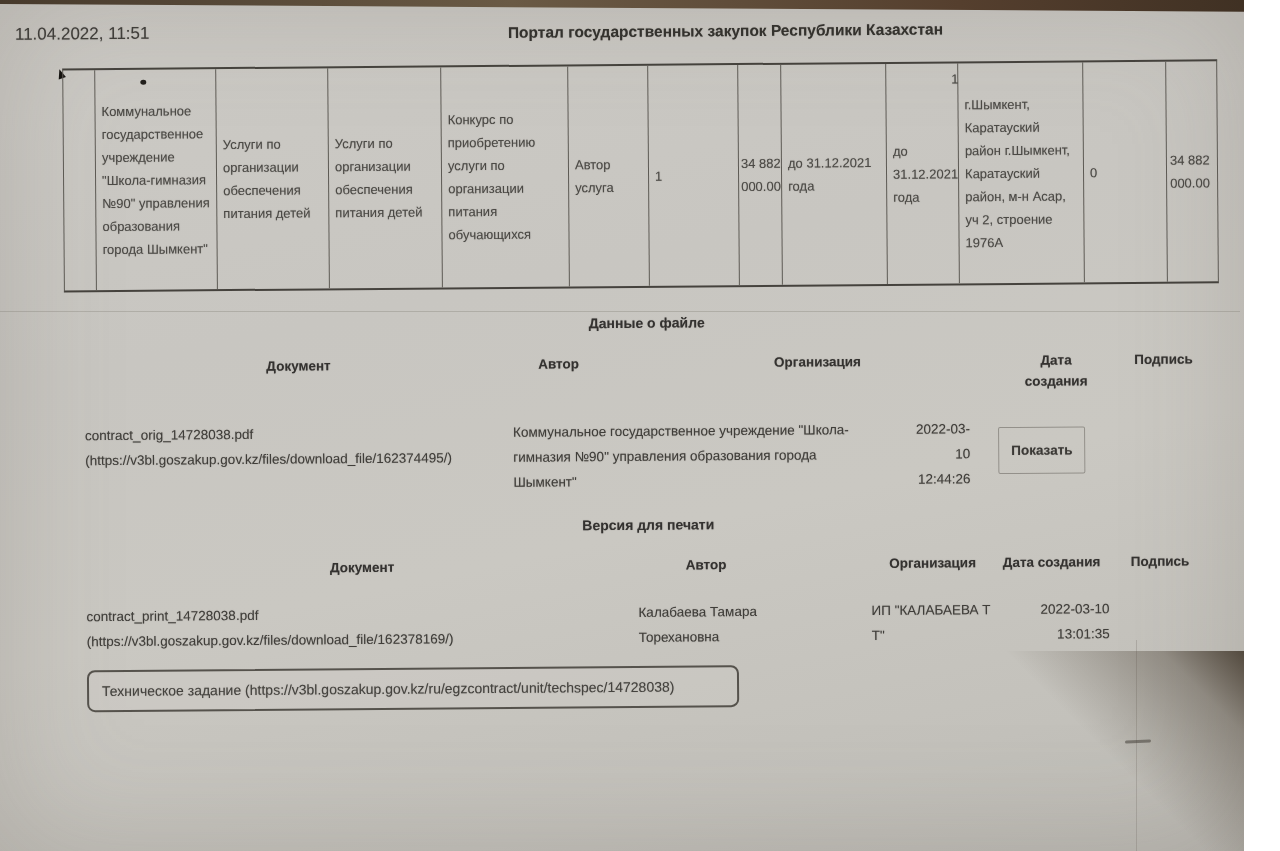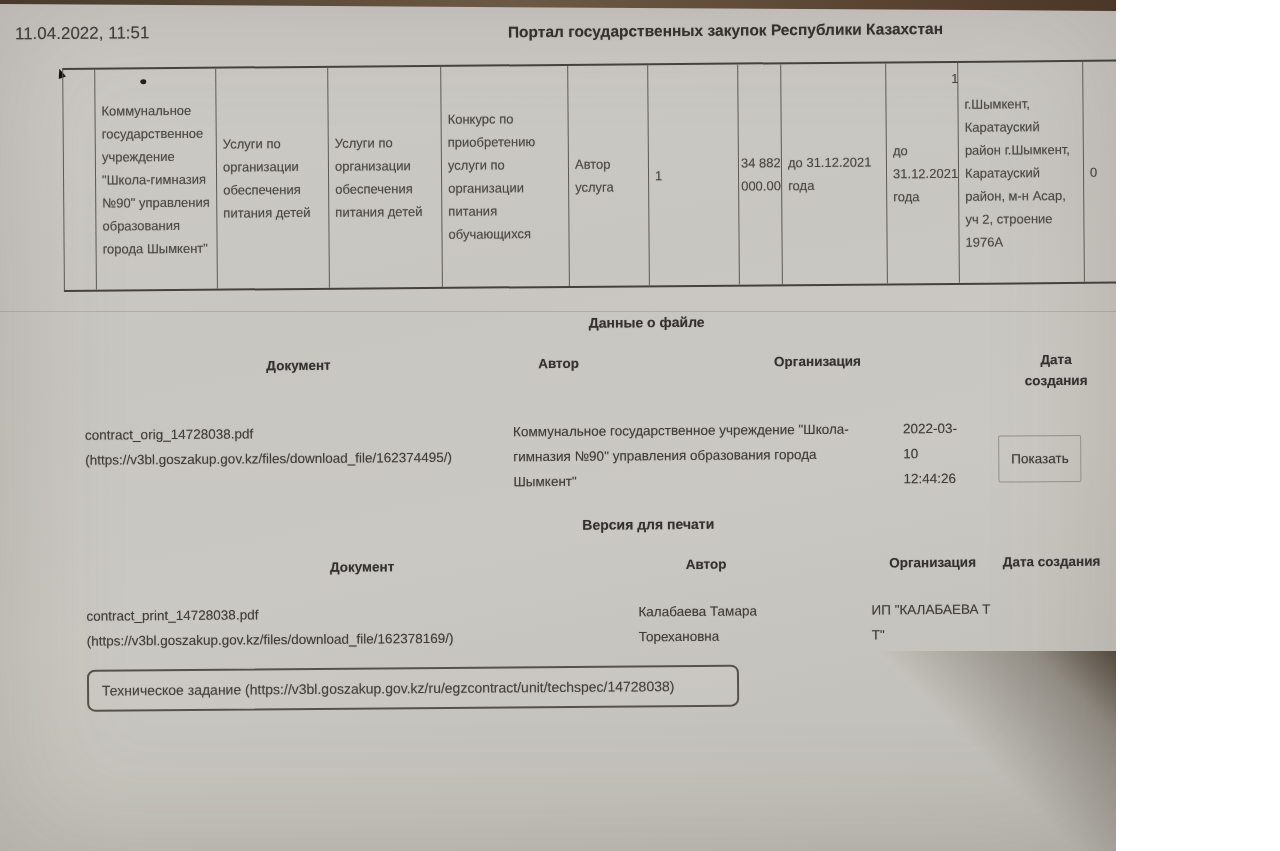--- a/index.html
+++ b/index.html
@@ -1,17 +1,17 @@
 <!DOCTYPE html>
 <html><head>
 <meta charset="utf-8">
 <style>
   html,body{margin:0;padding:0;}
   body{width:1280px;height:851px;overflow:hidden;font-family:"Liberation Sans","DejaVu Sans",sans-serif;}
-  #paper{position:relative;width:1116px;height:851px;overflow:hidden;
+  #paper{position:relative;width:1244px;height:851px;overflow:hidden;
     background:linear-gradient(168deg,#cccac5 0%,#c8c6c1 35%,#cac8c2 60%,#c3c1bb 85%,#bcbab4 100%);
     box-shadow:inset 0 0 120px rgba(110,104,95,0.25);}
   #content{position:absolute;inset:0;transform:rotate(-0.45deg);transform-origin:50% 50%;
     color:#45433f;text-shadow:0 0 1px rgba(95,92,87,0.55);}
 
   
   .scan-top-edge{position:absolute;top:0;left:0;width:1280px;height:12px;
     background:linear-gradient(90deg,#473a2c,#6a5a45 40%,#553f2e 75%,#3d2f22);
     clip-path:polygon(0 0,100% 0,100% 100%,0 33%);z-index:5;}
   .corner-shadow{position:absolute;right:0;bottom:0;width:260px;height:200px;
@@ -46,25 +46,25 @@
   .ft1{top:315px;} .ft2{top:517px;}
   .ft-title{text-align:center;font-weight:bold;font-size:14px;color:#343230;}
   .ft-headers{display:flex;margin-top:22px;font-weight:bold;font-size:13.5px;color:#343230;line-height:21px;}
   .ft-headers>div{text-align:center;box-sizing:border-box;}
   .ft-row{display:flex;margin-top:24px;line-height:25px;align-items:flex-start;}
   .ft-row>div{box-sizing:border-box;}
   .t1 .c1{width:428px;} .t1 .c2{width:120px;padding-right:28px;} .t1 .c3{width:380px;padding-right:10px;}
   .t1 .c4{width:95px;padding-left:10px;padding-right:18px;} .t1 .c5{width:102px;padding-left:10px;}
   .t2 .c1{width:552px;} .t2 .c2{width:211px;padding-right:75px;} .t2 .c3{width:145px;padding-left:22px;}
   .t2 .c4{width:115px;} .t2 .c5{width:102px;}
-  .c4{overflow-wrap:break-word;}
+  .c4{overflow-wrap:break-word;text-align:right;}
   .doc-line{display:block;}
   .show-btn{font-family:inherit;font-size:13.5px;color:#3b3936;background:transparent;
-    border:1px solid #93908a;border-radius:2px;padding:15px 12px;margin-top:20px;cursor:pointer;
-    text-shadow:0 0 1px rgba(95,92,87,0.55);}
+    border:1px solid #93908a;border-radius:2px;padding:15px 12px;margin-top:11px;cursor:pointer;
+    text-shadow:0 0 1px rgba(95,92,87,0.55);font-weight:bold;}
 
   
   .techspec-box{position:absolute;left:85px;top:666px;width:652px;height:42px;
     border:2px solid #55524c;border-radius:8px;display:flex;align-items:center;
     padding-left:13px;box-sizing:border-box;font-size:14px;color:#45433f;cursor:pointer;
     background:rgba(210,208,202,0.25);}
 </style>
 </head>
 <body>
 
@@ -150,20 +150,21 @@
         <div class="c4">Дата создания</div>
         <div class="c5">Подпись</div>
       </div>
       <div class="ft-row">
         <div class="c1">
           <span class="doc-line">contract_print_14728038.pdf</span>
           <span class="doc-line">(https://v3bl.goszakup.gov.kz/files/download_file/162378169/)</span>
         </div>
         <div class="c2">Калабаева Тамара Торехановна</div>
         <div class="c3">ИП "КАЛАБАЕВА Т Т"</div>
+        <div class="c4">2022-03-10 13:01:35</div>
         <div class="c5"></div>
       </div>
     </div>
 
     <div class="techspec-box">
       <span>Техническое задание (https://v3bl.goszakup.gov.kz/ru/egzcontract/unit/techspec/14728038)</span>
     </div>
 
   </div>
 

